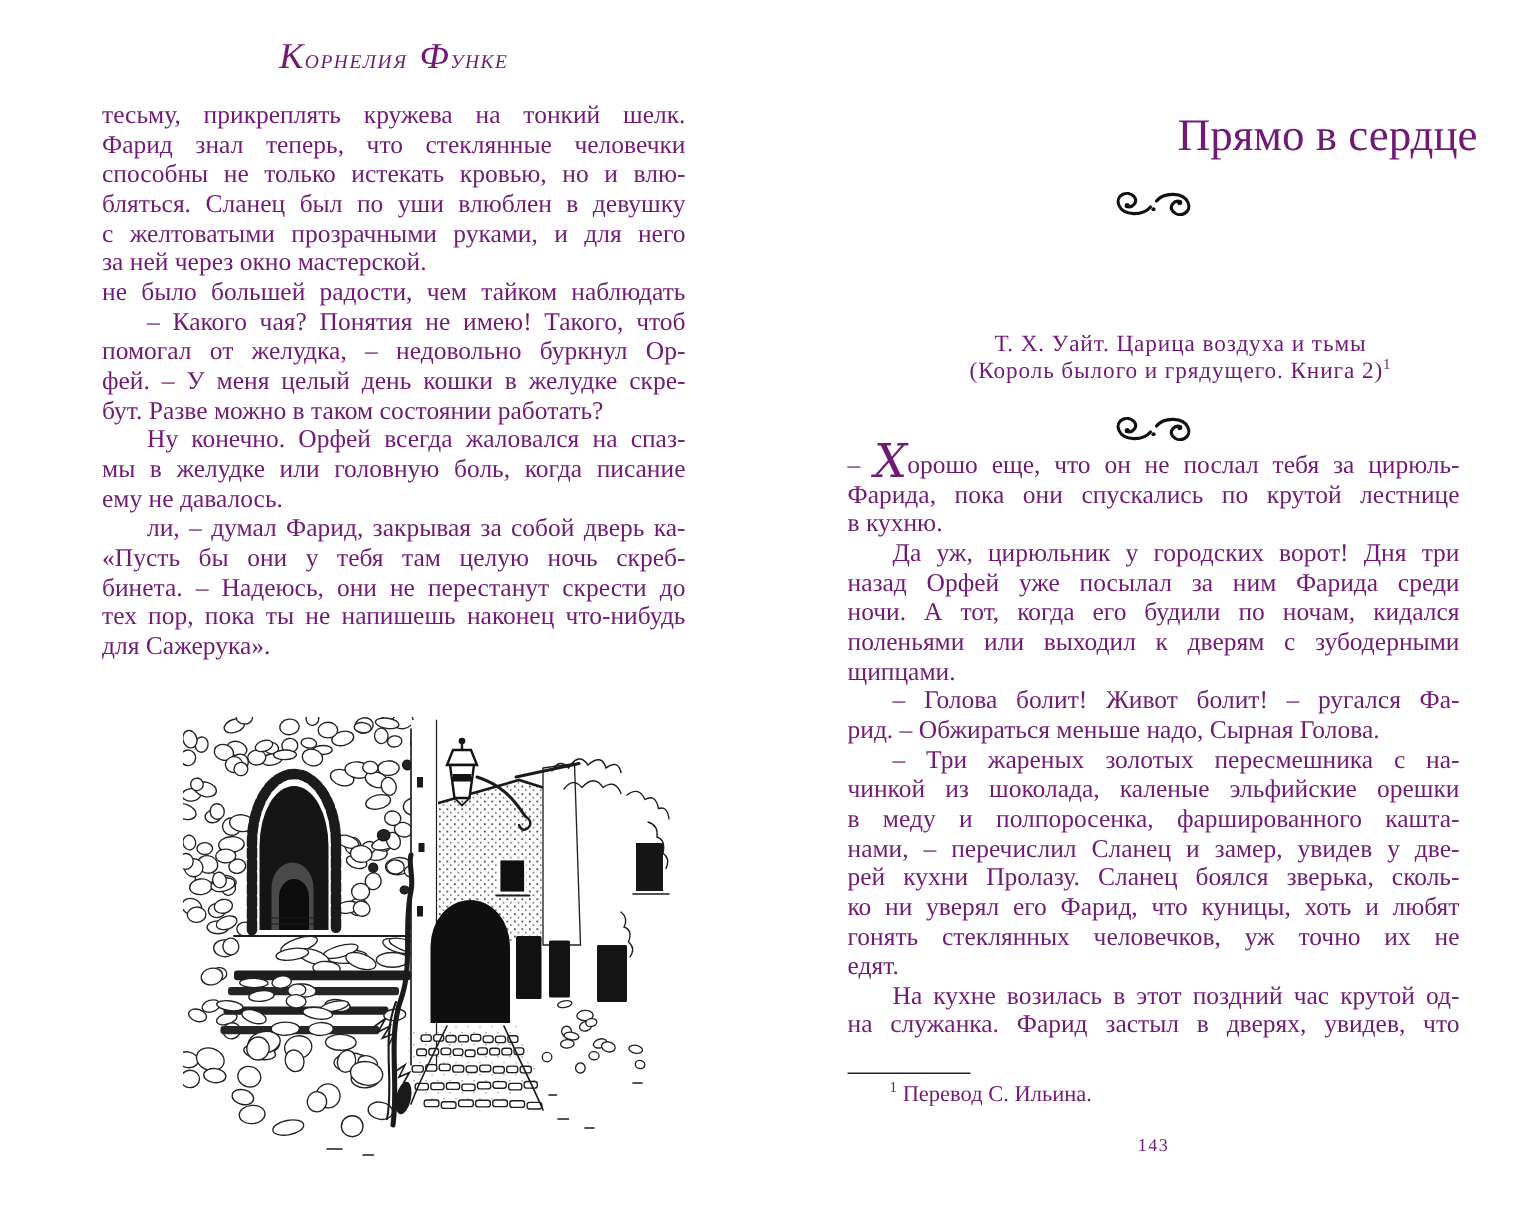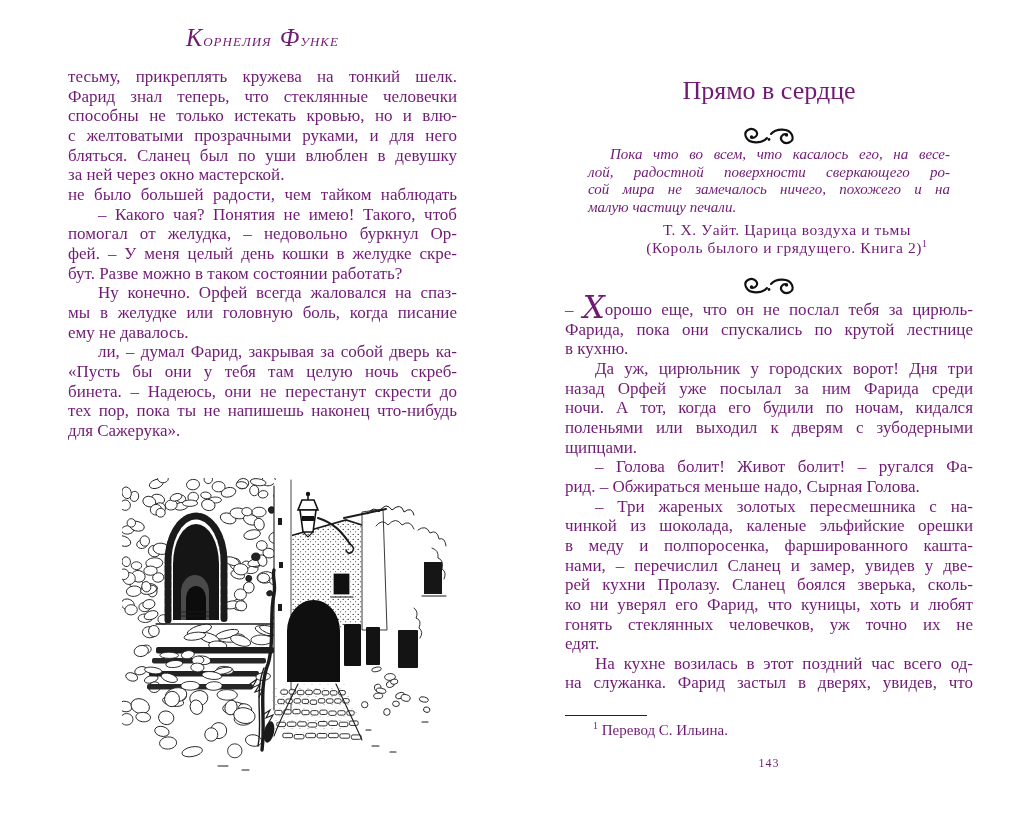--- a/index.html
+++ b/index.html
@@ -26,22 +26,22 @@
   .line.end { text-align-last:left; }
   .para.ind .line:first-child { text-indent:30px; }
 
   .initial {
     font-family:"DejaVu Serif",serif; font-style:italic;
     font-size:31px; line-height:0; vertical-align:-3px; letter-spacing:0;
   }
 
   
   #chapter-title {
-    left:565px; top:74px; width:408px; text-align:center;
-    font-size:26px; line-height:34px;
+    left:577px; top:74px; width:408px; text-align:right;
+    font-size:30px; line-height:34px;
   }
   .ornament { width:408px; text-align:center; }
   #ornament-1 { left:565px; top:126px; }
   #ornament-2 { left:565px; top:276px; }
 
   #epigraph {
     left:588px; top:146px; width:362px;
     font-style:italic; font-size:15px; line-height:17.6px;
   }
   #epigraph .para.ind .line:first-child { text-indent:22px; }
@@ -70,22 +70,22 @@
 
 <div id="page">
 
   <div class="abs" id="running-header"><span class="w">Корнелия</span><span class="w">Функе</span></div>
 
   <div class="abs bodycol" id="left-body">
       <div class="para">
         <div class="line">тесьму, прикреплять кружева на тонкий шелк.</div>
         <div class="line">Фарид знал теперь, что стеклянные человечки</div>
         <div class="line">способны не только истекать кровью, но и влю-</div>
+        <div class="line">бляться. Сланец был по уши влюблен в девушку</div>
         <div class="line">с желтоватыми прозрачными руками, и для него</div>
-        <div class="line">бляться. Сланец был по уши влюблен в девушку</div>
         <div class="line end">за ней через окно мастерской.</div>
         <div class="line">не было большей радости, чем тайком наблюдать</div>
       </div>
       <div class="para ind">
         <div class="line">– Какого чая? Понятия не имею! Такого, чтоб</div>
         <div class="line">помогал от желудка, – недовольно буркнул Ор-</div>
         <div class="line">фей. – У меня целый день кошки в желудке скре-</div>
         <div class="line end">бут. Разве можно в таком состоянии работать?</div>
       </div>
       <div class="para ind">
@@ -420,28 +420,20 @@
       <g fill="none" stroke="#111" stroke-width="2.1" stroke-linecap="round">
         <path d="M26,12 C21,18 8,18 5,11 C2,4 11,0.5 15,5 C18,8.5 14,13 10,11.5"></path>
         <path d="M30,8 C35,2 48,2 51,9 C54,16 45,19.5 41,15 C38,11.5 42,7 46,8.5"></path>
       </g>
       <circle cx="10.5" cy="11" r="1.7" fill="#111"></circle>
       <circle cx="45.5" cy="9" r="1.7" fill="#111"></circle>
       <circle cx="28" cy="13.5" r="1.4" fill="#111"></circle>
     </svg>
   </div>
 
-  <div class="abs" id="epigraph">
-      <div class="para ind">
-        <div class="line">Пока что во всем, что касалось его, на весе-</div>
-        <div class="line">лой, радостной поверхности сверкающего ро-</div>
-        <div class="line">сой мира не замечалось ничего, похожего и на</div>
-        <div class="line end">малую частицу печали.</div>
-      </div>
-    </div>
 
   <div class="abs" id="attribution">
     <div><span>Т. Х. Уайт. Царица воздуха и тьмы</span></div>
     <div><span>(Король былого и грядущего. Книга 2)</span><sup>1</sup></div>
   </div>
 
   <div class="abs ornament" id="ornament-2">
     <svg width="56" height="20" viewBox="0 0 56 20">
       <g fill="none" stroke="#111" stroke-width="2.1" stroke-linecap="round">
         <path d="M26,12 C21,18 8,18 5,11 C2,4 11,0.5 15,5 C18,8.5 14,13 10,11.5"></path>
@@ -474,21 +466,21 @@
         <div class="line">– Три жареных золотых пересмешника с на-</div>
         <div class="line">чинкой из шоколада, каленые эльфийские орешки</div>
         <div class="line">в меду и полпоросенка, фаршированного кашта-</div>
         <div class="line">нами, – перечислил Сланец и замер, увидев у две-</div>
         <div class="line">рей кухни Пролазу. Сланец боялся зверька, сколь-</div>
         <div class="line">ко ни уверял его Фарид, что куницы, хоть и любят</div>
         <div class="line">гонять стеклянных человечков, уж точно их не</div>
         <div class="line end">едят.</div>
       </div>
       <div class="para ind">
-        <div class="line">На кухне возилась в этот поздний час всего од-</div>
+        <div class="line">На кухне возилась в этот поздний час крутой од-</div>
         <div class="line">на служанка. Фарид застыл в дверях, увидев, что</div>
       </div>
     </div>
 
   <div class="abs" id="footnote-rule"></div>
   <div class="abs" id="footnote">
     <sup>1</sup><span> Перевод С. Ильина.</span>
   </div>
 
   <div class="abs" id="page-number">143</div>

